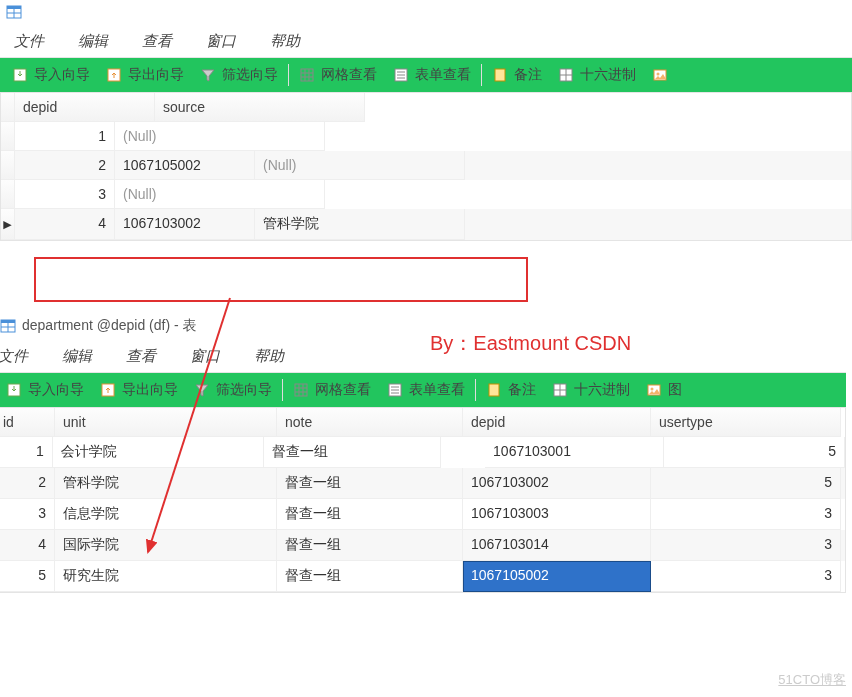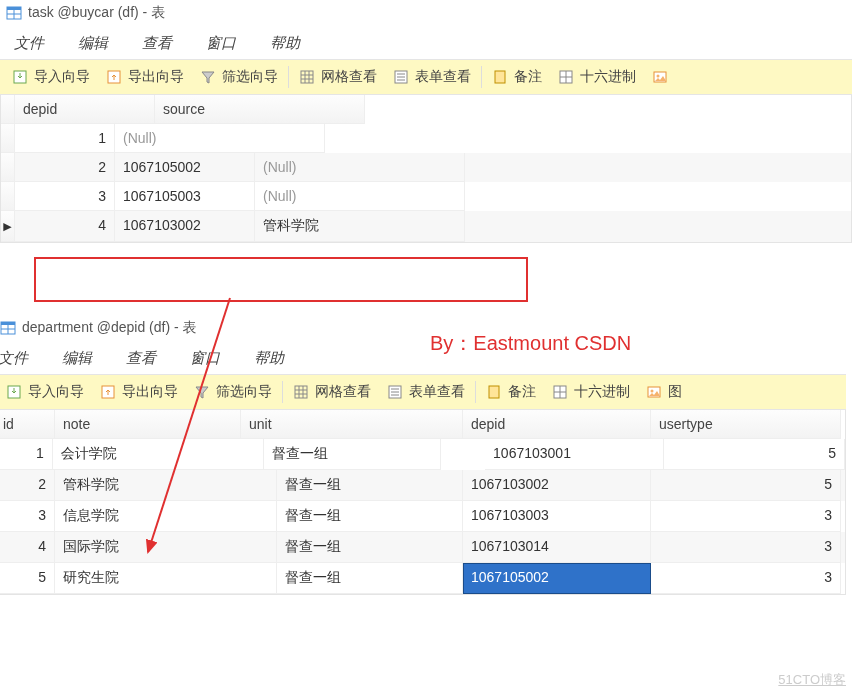--- a/index.html
+++ b/index.html
@@ -34,21 +34,21 @@
     color: #444;
   }
   .menubar span { cursor: default; font-style: italic; }
   .toolbar {
     display: flex;
     align-items: center;
     padding: 6px 4px;
     gap: 0;
     border-top: 1px solid #e5e5e5;
     border-bottom: 1px solid #e5e5e5;
-    background: #fef9c3;
+    background: #22c55e;
     font-size: 14px;
     color: #444;
   }
   .toolbar .tgrp { display: flex; align-items: center; gap: 6px; padding: 0 8px; }
   .toolbar .sep { width: 1px; height: 22px; background: #ddd; margin: 0 2px; }
   .toolbar svg { width: 16px; height: 16px; }
   .grid {
     border: 1px solid #e4e4e4;
     border-top: none;
   }
@@ -119,21 +119,20 @@
 <div class="window" style="width:852px;">
   <div class="titlebar">
     <span class="tbl-icon">
       <svg viewBox="0 0 16 16">
           <rect x="1" y="2" width="14" height="12" fill="#fff" stroke="#4a90d9"></rect>
           <rect x="1" y="2" width="14" height="3" fill="#4a90d9"></rect>
           <line x1="8" y1="5" x2="8" y2="14" stroke="#4a90d9"></line>
           <line x1="1" y1="9" x2="15" y2="9" stroke="#4a90d9"></line>
         </svg>
     </span>
-    <span class="title-text">task @buycar (df) - 表</span>
   </div>
 
   <div class="menubar">
     <span>文件</span>
     <span>编辑</span>
     <span>查看</span>
     <span>窗口</span>
     <span>帮助</span>
   </div>
 
@@ -216,21 +215,20 @@
     </div>
     <div class="grid-row alt">
       <div class="row-marker"></div>
       <div class="gcell num" style="width:100px;">2</div>
       <div class="gcell" style="width:140px;">1067105002</div>
       <div class="gcell null" style="width:210px;">(Null)</div>
     </div>
     <div class="grid-row">
       <div class="row-marker"></div>
       <div class="gcell num" style="width:100px;">3</div>
-      <div class="gcell" style="width:140px;">1067105003</div>
       <div class="gcell null" style="width:210px;">(Null)</div>
     </div>
     <div class="grid-row alt">
       <div class="row-marker">▶</div>
       <div class="gcell num" style="width:100px;">4</div>
       <div class="gcell" style="width:140px;">1067103002</div>
       <div class="gcell" style="width:210px;">管科学院</div>
     </div>
   </div>
 </div>
@@ -331,22 +329,22 @@
           <circle cx="6" cy="7" r="1.5" fill="#f6b26b"></circle>
           <path d="M3 12l3-3 2 2 3-4 3 5" fill="#f6b26b"></path>
         </svg>
       <span>图</span>
     </div>
   </div>
 
   <div class="grid">
     <div class="grid-head">
       <div class="gcell" style="width:60px;">id</div>
+      <div class="gcell" style="width:222px;">unit</div>
       <div class="gcell" style="width:186px;">note</div>
-      <div class="gcell" style="width:222px;">unit</div>
       <div class="gcell" style="width:188px;">depid</div>
       <div class="gcell" style="width:190px;">usertype</div>
     </div>
 
     <div class="grid-row">
       <div class="gcell num" style="width:60px;">1</div>
       <div class="gcell" style="width:222px;">会计学院</div>
       <div class="gcell" style="width:186px;">督查一组</div>
       <div class="gcell" style="width:188px;margin-left:44px;">1067103001</div>
       <div class="gcell num" style="width:190px;">5</div>

